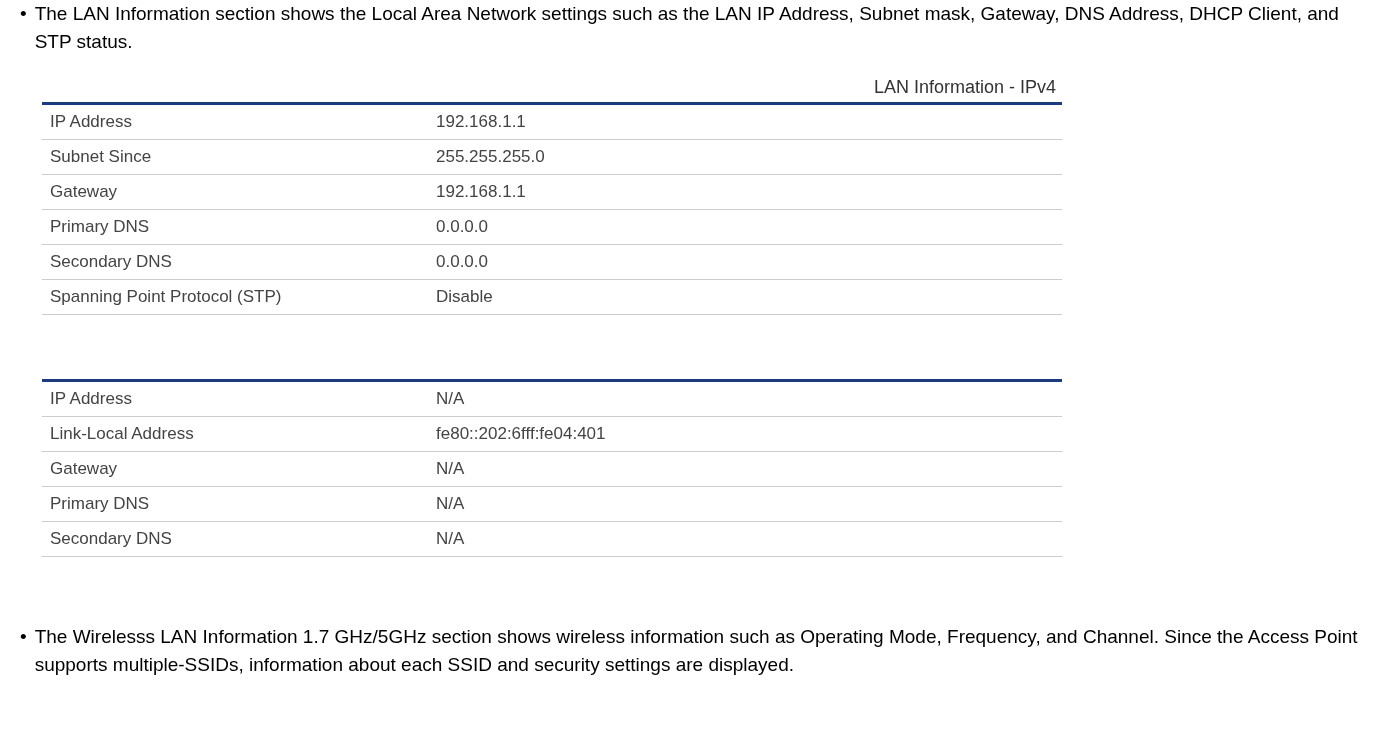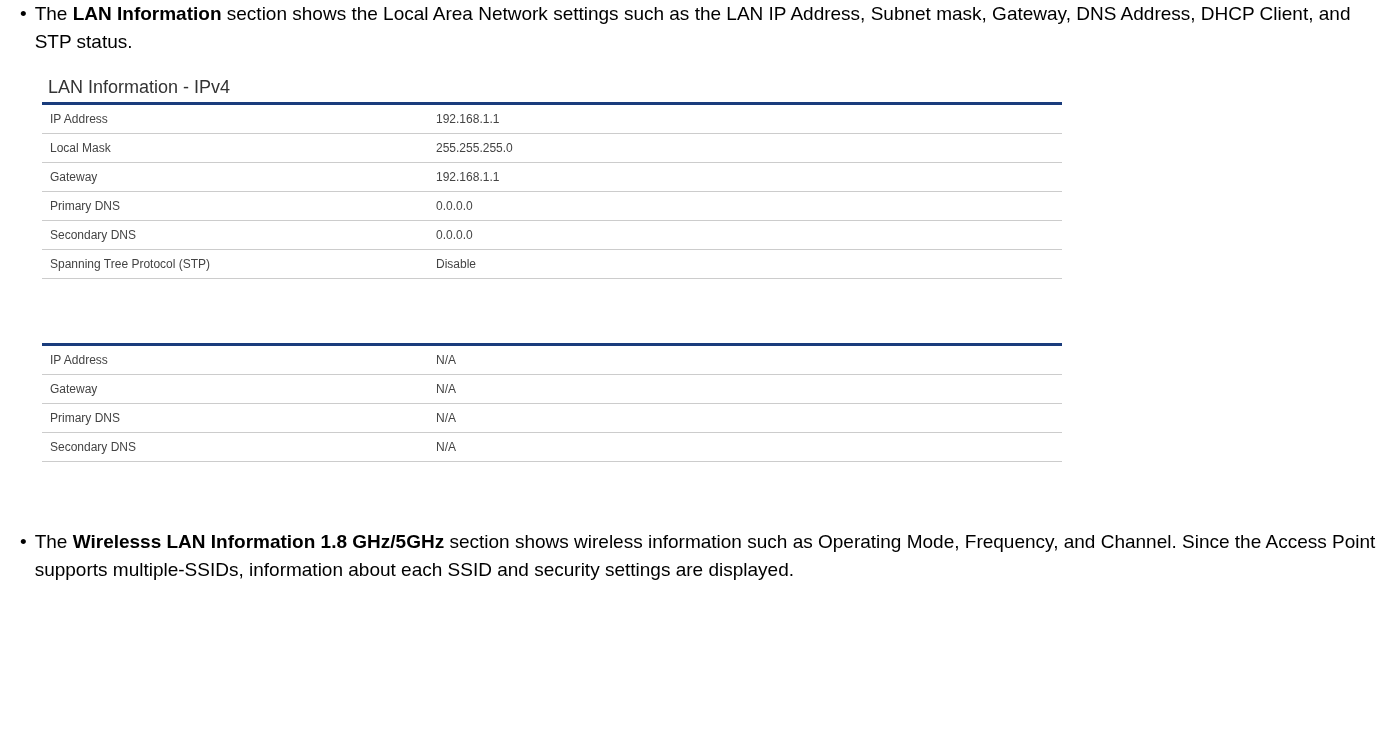--- a/index.html
+++ b/index.html
@@ -21,43 +21,44 @@
       font-stretch: condensed;
     }
     .bullet {
       margin-right: 8px;
       flex-shrink: 0;
     }
     .bullet-text {
       flex: 1;
     }
     .bold {
-      font-weight: 700;
+      font-weight: 400;
       text-align: right;
     }
     .table-block {
       margin: 18px 0 6px 42px;
       width: 1020px;
     }
     .table-title {
       font-size: 18px;
       color: #333;
       padding: 4px 6px;
       font-family: Arial, Helvetica, sans-serif;
+      text-align: right;
     }
     .info-table {
       width: 100%;
       border-collapse: collapse;
       border-top: 3px solid #1a3c7c;
     }
     .info-table tr {
       border-bottom: 1px solid #ccc;
     }
     .info-table td {
-      font-size: 12px;
+      font-size: 17px;
       color: #444;
       padding: 7px 8px 7px 8px;
       font-family: Arial, Helvetica, sans-serif;
     }
     .info-table td.label {
       width: 370px;
     }
     .spacer {
       height: 40px;
     }
@@ -76,51 +77,55 @@
 
   <div class="table-block">
     <div class="table-title">LAN Information - IPv4</div>
     <table class="info-table">
       <tbody>
           <tr>
             <td class="label">IP Address</td>
             <td>192.168.1.1</td>
           </tr>
       <tr>
-            <td class="label">Local Mask</td>
+            <td class="label">Subnet Since</td>
             <td>255.255.255.0</td>
           </tr>
       <tr>
             <td class="label">Gateway</td>
             <td>192.168.1.1</td>
           </tr>
       <tr>
             <td class="label">Primary DNS</td>
             <td>0.0.0.0</td>
           </tr>
       <tr>
             <td class="label">Secondary DNS</td>
             <td>0.0.0.0</td>
           </tr>
       <tr>
-            <td class="label">Spanning Tree Protocol (STP)</td>
+            <td class="label">Spanning Point Protocol (STP)</td>
             <td>Disable</td>
           </tr>
     </tbody>
       </table>
   </div>
 
   <div class="spacer"></div>
 
   <div class="table-block">
     <table class="info-table">
       <tbody>
           <tr>
             <td class="label">IP Address</td>
             <td>N/A</td>
+          </tr>
+      <tr>
+            <td class="label">Link-Local Address</td>
+            <td>fe80::202:6fff:fe04:401</td>
           </tr>
       <tr>
             <td class="label">Gateway</td>
             <td>N/A</td>
           </tr>
       <tr>
             <td class="label">Primary DNS</td>
             <td>N/A</td>
           </tr>
       <tr>
@@ -130,17 +135,17 @@
     </tbody>
       </table>
   </div>
 
   <div class="spacer"></div>
   <div style="height:20px"></div>
 
   <div class="bullet-item">
     <div class="bullet">•</div>
     <div class="bullet-text">
-      <span>The </span><span class="bold">Wirelesss LAN Information 1.8 GHz/5GHz</span><span> section shows wireless information such as Operating Mode, Frequency, and Channel. Since the Access Point supports multiple-SSIDs, information about each SSID and security settings are displayed.</span>
+      <span>The </span><span class="bold">Wirelesss LAN Information 1.7 GHz/5GHz</span><span> section shows wireless information such as Operating Mode, Frequency, and Channel. Since the Access Point supports multiple-SSIDs, information about each SSID and security settings are displayed.</span>
     </div>
   </div>
 
 </div>
 
 </body></html>

